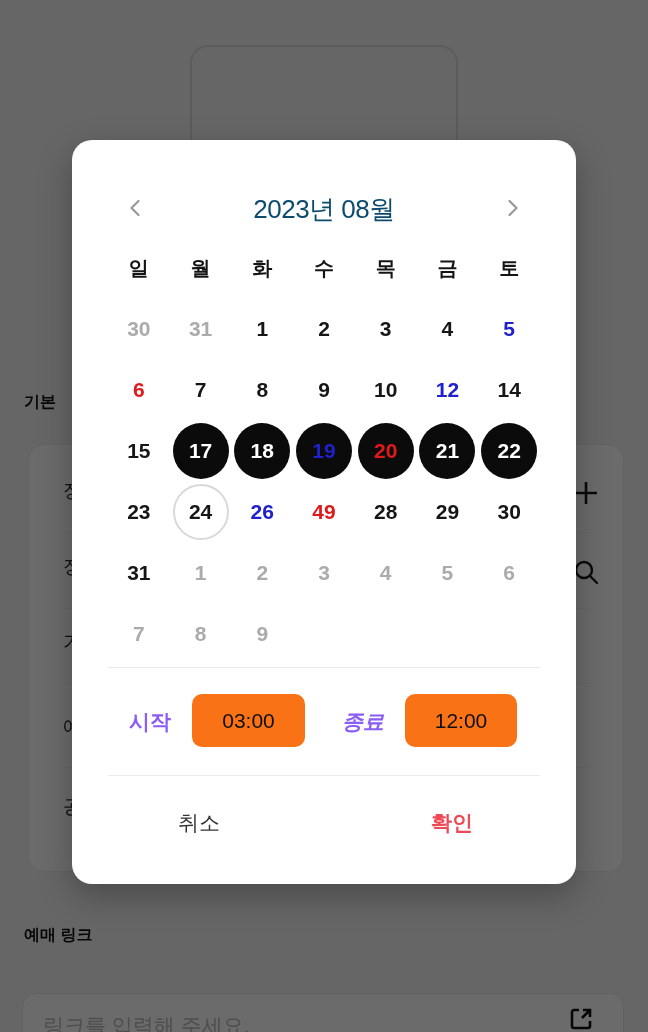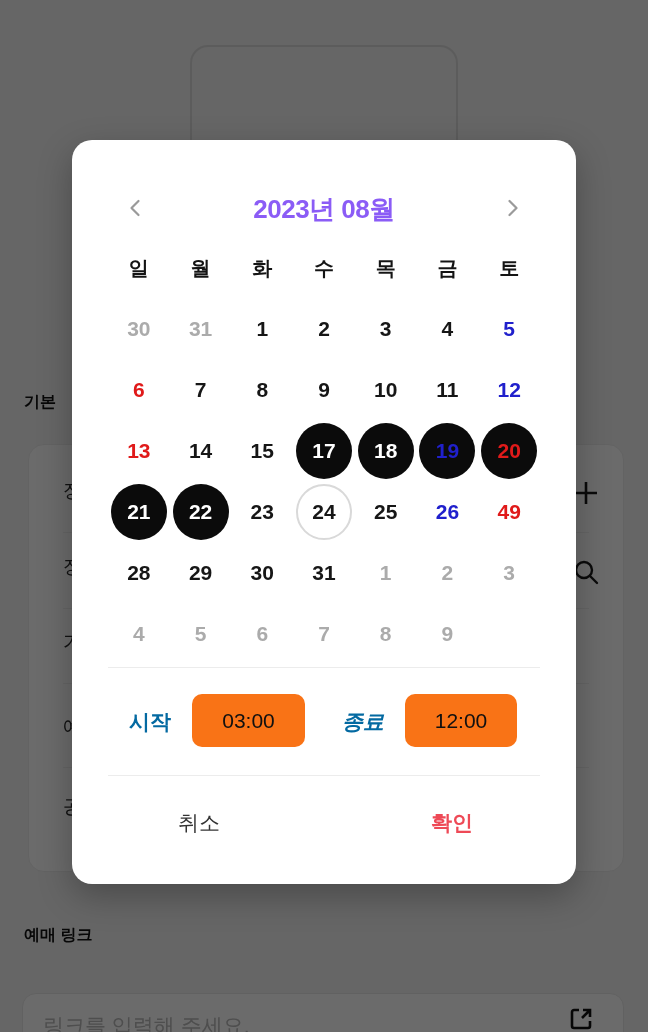--- a/index.html
+++ b/index.html
@@ -38,21 +38,21 @@
   .link-ext-icon{position:absolute;left:543px;top:10px;width:30px;height:30px;}
 
   
   .scrim{position:absolute;inset:0;background:rgba(0,0,0,0.58);}
 
   
   .modal{position:absolute;left:72px;top:140px;width:504px;height:744px;
     background:#fff;border-radius:20px;box-shadow:0 12px 34px rgba(0,0,0,0.28);}
   .cal-nav{position:absolute;left:0;top:48px;width:100%;height:40px;}
   .cal-title{position:absolute;left:0;width:100%;text-align:center;top:4px;
-    font-size:26px;font-weight:bold;letter-spacing:-0.5px;color:#8b5cf6;}
+    font-size:26px;font-weight:normal;letter-spacing:-0.5px;color:#0c4a6e;}
   .nav-btn{position:absolute;top:8px;width:24px;height:24px;background:none;border:none;
     cursor:pointer;display:flex;align-items:center;justify-content:center;}
   .nav-prev{left:52px;}
   .nav-next{left:428px;}
 
   .week-row,.days-grid{position:absolute;left:36px;width:432px;display:grid;
     grid-template-columns:repeat(7,1fr);justify-items:center;}
   .week-row{top:108px;height:40px;align-items:center;}
   .wd{font-size:20px;font-weight:bold;color:#141414;}
   .days-grid{top:158px;grid-auto-rows:61px;align-items:center;}
@@ -62,21 +62,21 @@
   .day[data-state="sun"]{color:var(--red);}
   .day[data-state="sat"]{color:var(--blue);}
   .day[data-state="sel"]{background:var(--sel-bg);color:#fff;}
   .day[data-state="sel-sun"]{background:var(--sel-bg);color:var(--red);}
   .day[data-state="sel-sat"]{background:var(--sel-bg);color:var(--blue);}
   .day[data-state="today"]{border:2px solid var(--ring);}
 
   .divider{position:absolute;left:36px;right:36px;height:1px;background:#ececec;}
   .div-1{top:527px;}
   .div-2{top:635px;}
-  .time-label{position:absolute;top:568px;font-size:21px;font-weight:bold;color:#0369a1;}
+  .time-label{position:absolute;top:568px;font-size:21px;font-weight:bold;color:#8b5cf6;}
   .tl-start{left:57px;}
   .tl-end{left:270px;font-style:italic;}
   .time-chip{position:absolute;top:554px;height:53px;border-radius:10px;background:#f97316;
     border:none;font-family:inherit;font-size:21px;color:#101010;cursor:pointer;
     display:flex;align-items:center;justify-content:center;}
   .tc-start{left:120px;width:113px;}
   .tc-end{left:333px;width:112px;}
 
   .action-btn{position:absolute;top:660px;width:140px;height:46px;background:none;border:none;
     font-family:inherit;font-size:21px;cursor:pointer;text-align:center;}
@@ -163,34 +163,31 @@
       <div class="day" data-state="def">1</div>
       <div class="day" data-state="def">2</div>
       <div class="day" data-state="def">3</div>
       <div class="day" data-state="def">4</div>
       <div class="day" data-state="sat">5</div>
       <div class="day" data-state="sun">6</div>
       <div class="day" data-state="def">7</div>
       <div class="day" data-state="def">8</div>
       <div class="day" data-state="def">9</div>
       <div class="day" data-state="def">10</div>
-      <div class="day" data-state="def">11</div>
       <div class="day" data-state="sat">12</div>
-      <div class="day" data-state="sun">13</div>
       <div class="day" data-state="def">14</div>
       <div class="day" data-state="def">15</div>
       <div class="day" data-state="sel">17</div>
       <div class="day" data-state="sel">18</div>
       <div class="day" data-state="sel-sat">19</div>
       <div class="day" data-state="sel-sun">20</div>
       <div class="day" data-state="sel">21</div>
       <div class="day" data-state="sel">22</div>
       <div class="day" data-state="def">23</div>
       <div class="day" data-state="today">24</div>
-      <div class="day" data-state="def">25</div>
       <div class="day" data-state="sat">26</div>
       <div class="day" data-state="sun">49</div>
       <div class="day" data-state="def">28</div>
       <div class="day" data-state="def">29</div>
       <div class="day" data-state="def">30</div>
       <div class="day" data-state="def">31</div>
       <div class="day" data-state="out">1</div>
       <div class="day" data-state="out">2</div>
       <div class="day" data-state="out">3</div>
       <div class="day" data-state="out">4</div>

